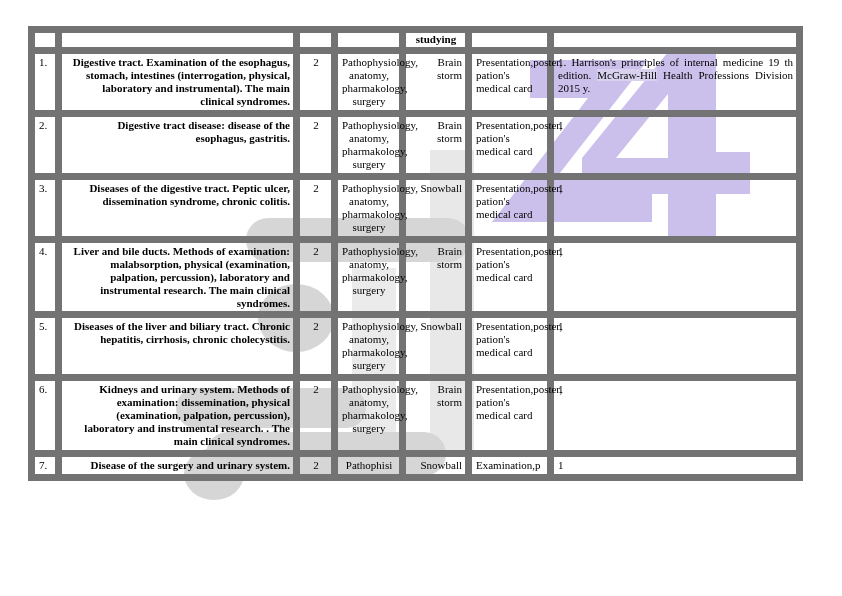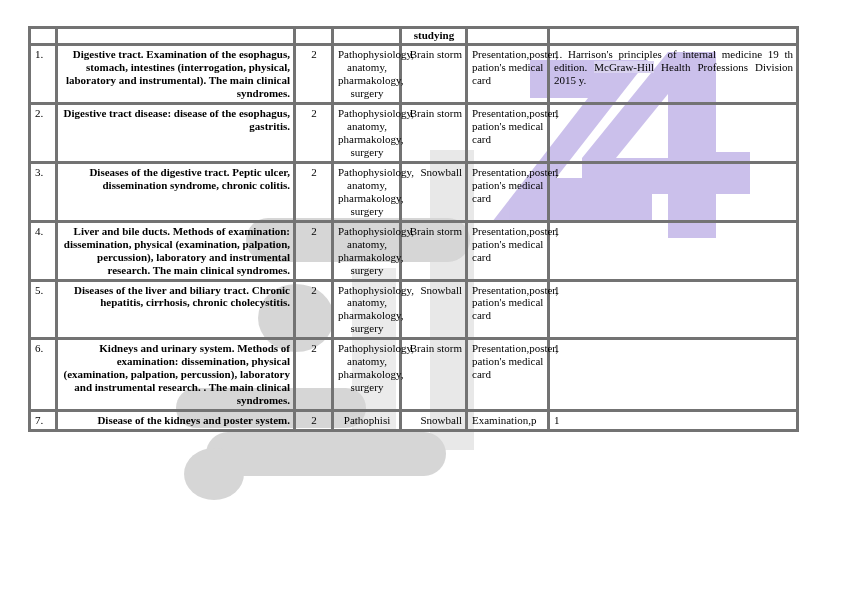--- a/index.html
+++ b/index.html
@@ -35,21 +35,21 @@
     z-index: 2;
   }
 
   table.doc-table {
     border-collapse: collapse;
     width: 768px;
     table-layout: fixed;
     background: transparent;
   }
   table.doc-table td {
-    border: 3px solid #737373;
+    border: 7px solid #737373;
     vertical-align: top;
     font-size: 11px;
     line-height: 1.18;
     padding: 2px 3px 2px 4px;
     background: transparent;
   }
 
   
   col.c-num     { width: 27px; }
   col.c-topic   { width: 238px; }
@@ -154,21 +154,21 @@
         <td class="topic">Diseases of the digestive tract. Peptic ulcer, dissemination syndrome, chronic colitis.</td>
         <td class="hours">2</td>
         <td class="depts">Pathophysiology, anatomy, pharmakology, surgery</td>
         <td class="method">Snowball</td>
         <td class="control">Presentation,poster, pation's medical card</td>
         <td class="lit">1</td>
       </tr>
 
       <tr>
         <td class="num">4.</td>
-        <td class="topic">Liver and bile ducts. Methods of examination: dissemination, physical (examination, palpation, percussion), laboratory and instrumental research. The main clinical syndromes.</td>
+        <td class="topic">Liver and bile ducts. Methods of examination: malabsorption, physical (examination, palpation, percussion), laboratory and instrumental research. The main clinical syndromes.</td>
         <td class="hours">2</td>
         <td class="depts">Pathophysiology, anatomy, pharmakology, surgery</td>
         <td class="method">Brain storm</td>
         <td class="control">Presentation,poster, pation's medical card</td>
         <td class="lit">1</td>
       </tr>
 
       <tr>
         <td class="num">5.</td>
         <td class="topic">Diseases of the liver and biliary tract. Chronic hepatitis, cirrhosis, chronic cholecystitis.</td>
@@ -184,21 +184,21 @@
         <td class="topic">Kidneys and urinary system. Methods of examination: dissemination, physical (examination, palpation, percussion), laboratory and instrumental research. . The main clinical syndromes.</td>
         <td class="hours">2</td>
         <td class="depts">Pathophysiology, anatomy, pharmakology, surgery</td>
         <td class="method">Brain storm</td>
         <td class="control">Presentation,poster, pation's medical card</td>
         <td class="lit">1</td>
       </tr>
 
       <tr>
         <td class="num">7.</td>
-        <td class="topic">Disease of the kidneys and poster system.</td>
+        <td class="topic">Disease of the surgery and urinary system.</td>
         <td class="hours">2</td>
         <td class="depts">Pathophisi</td>
         <td class="method">Snowball</td>
         <td class="control">Examination,p</td>
         <td class="lit">1</td>
       </tr>
     </tbody>
   </table>
 </div>
 

